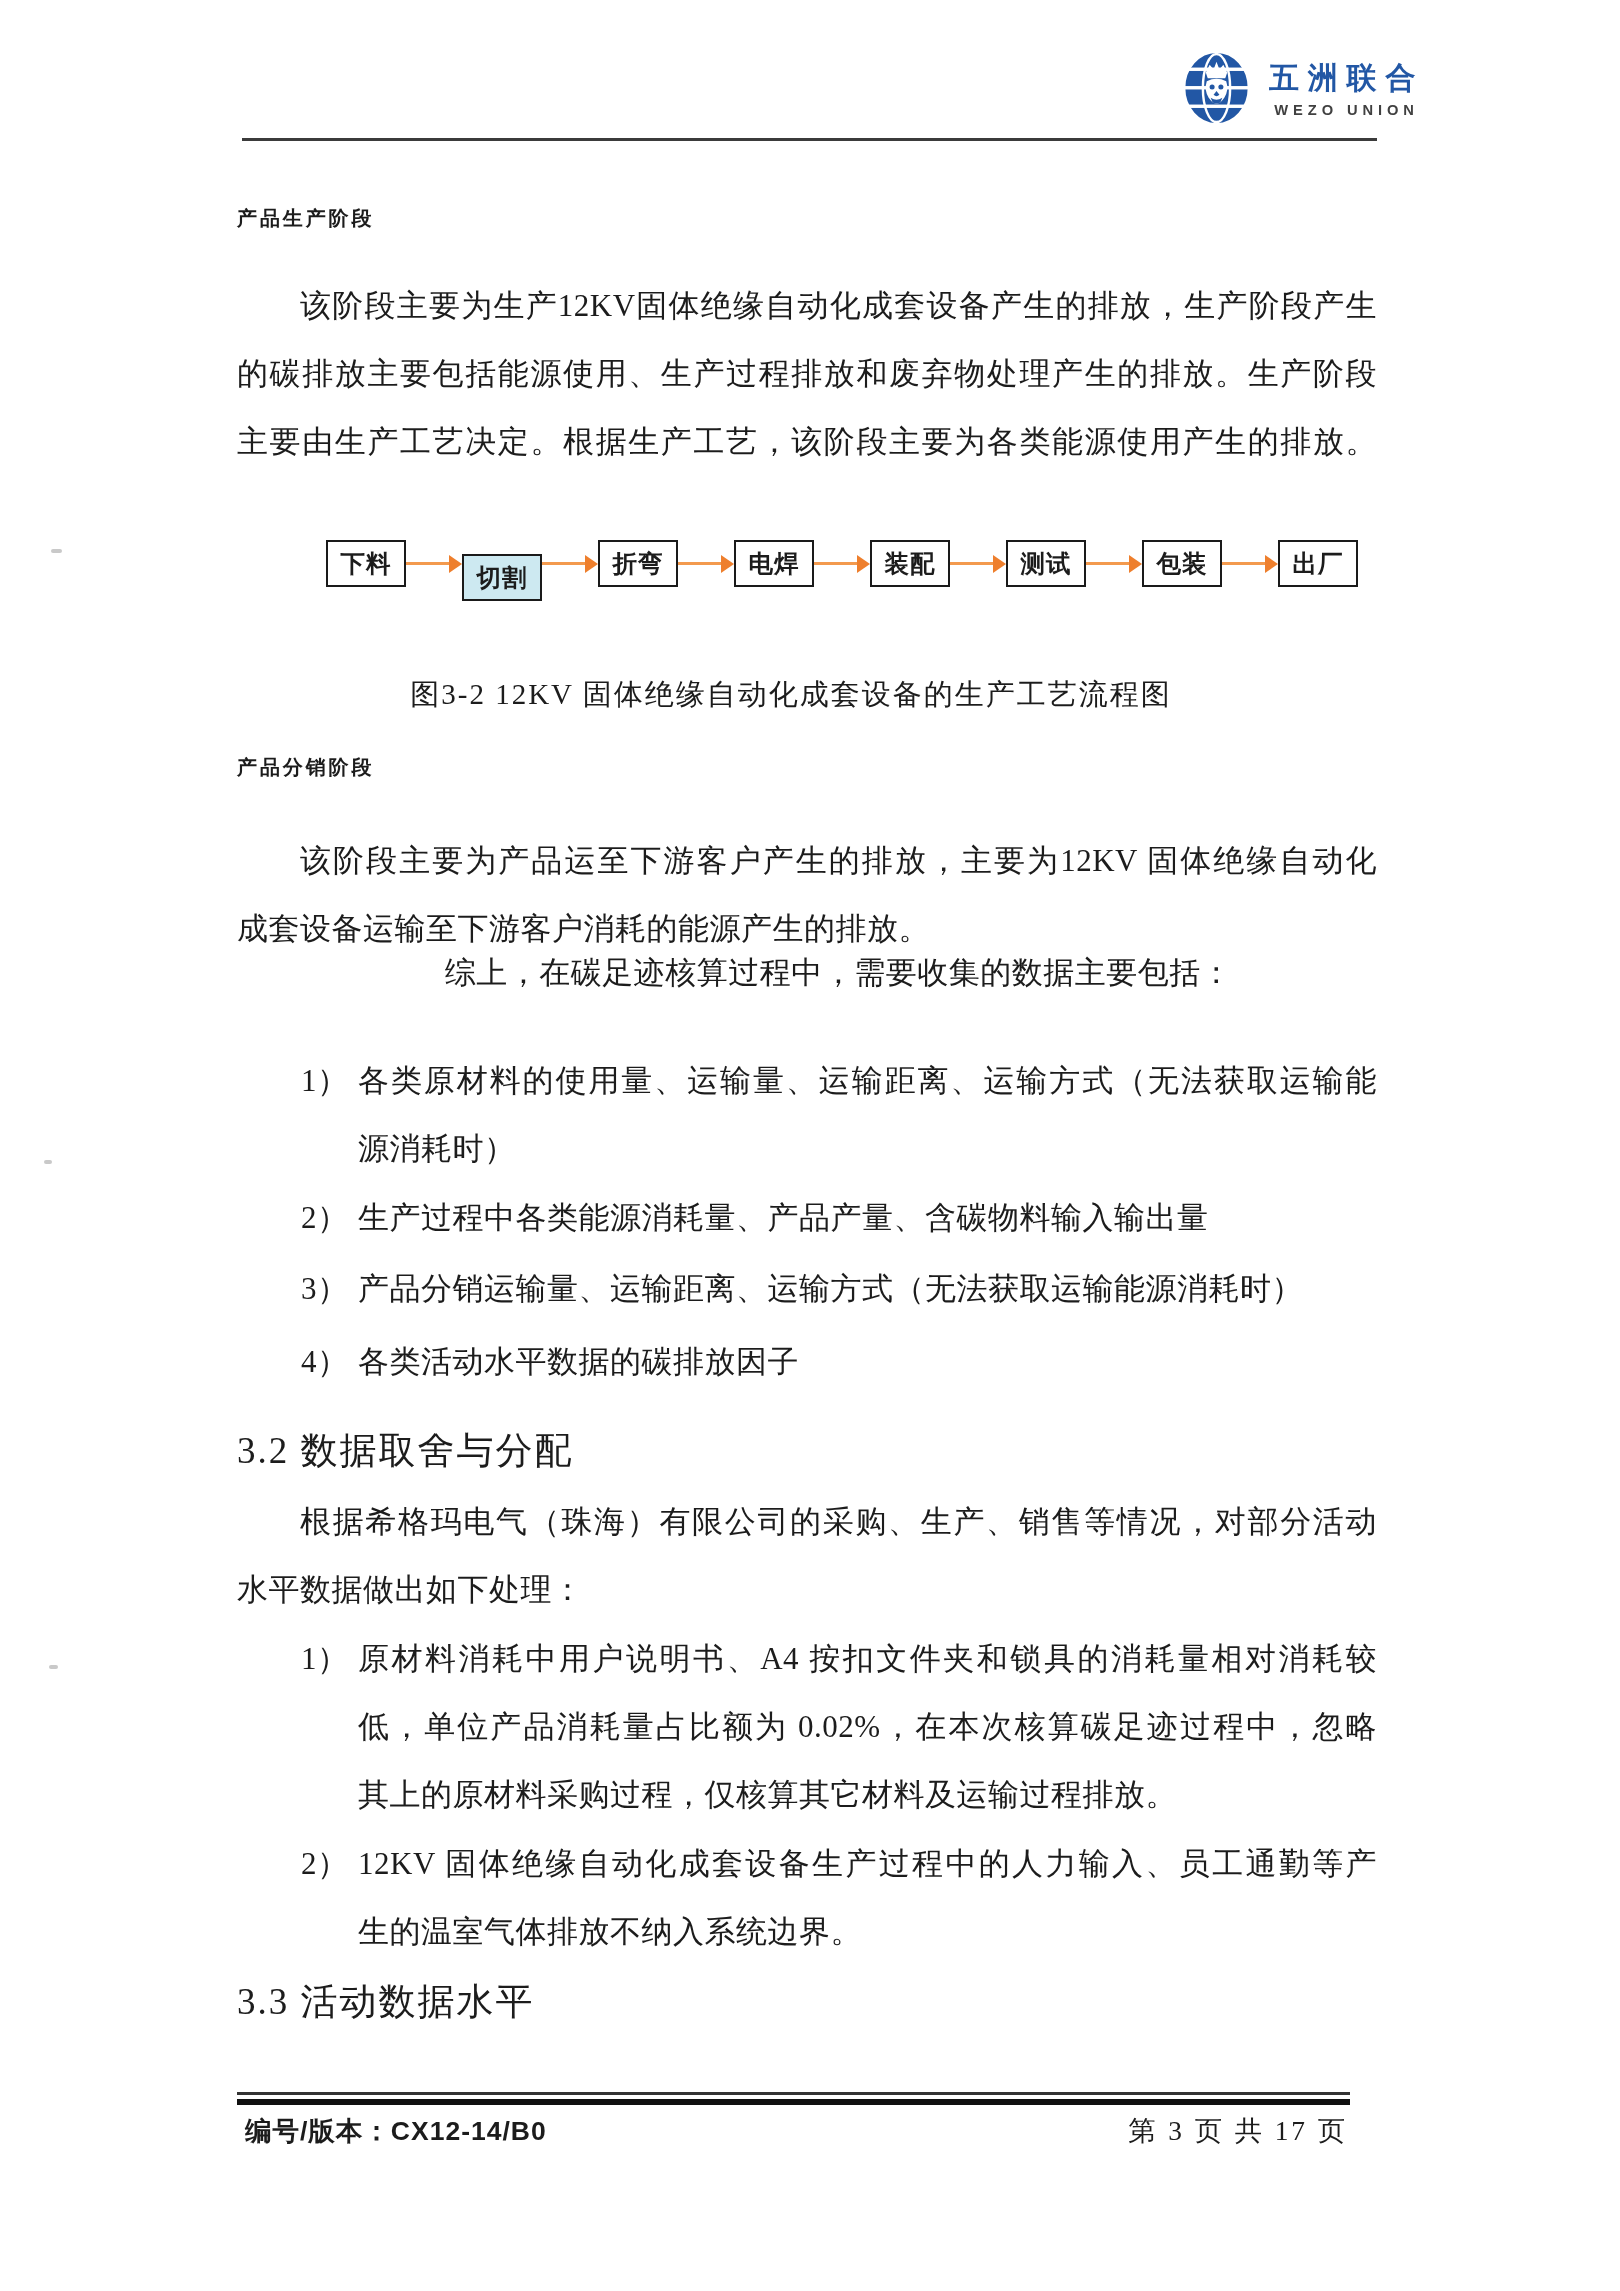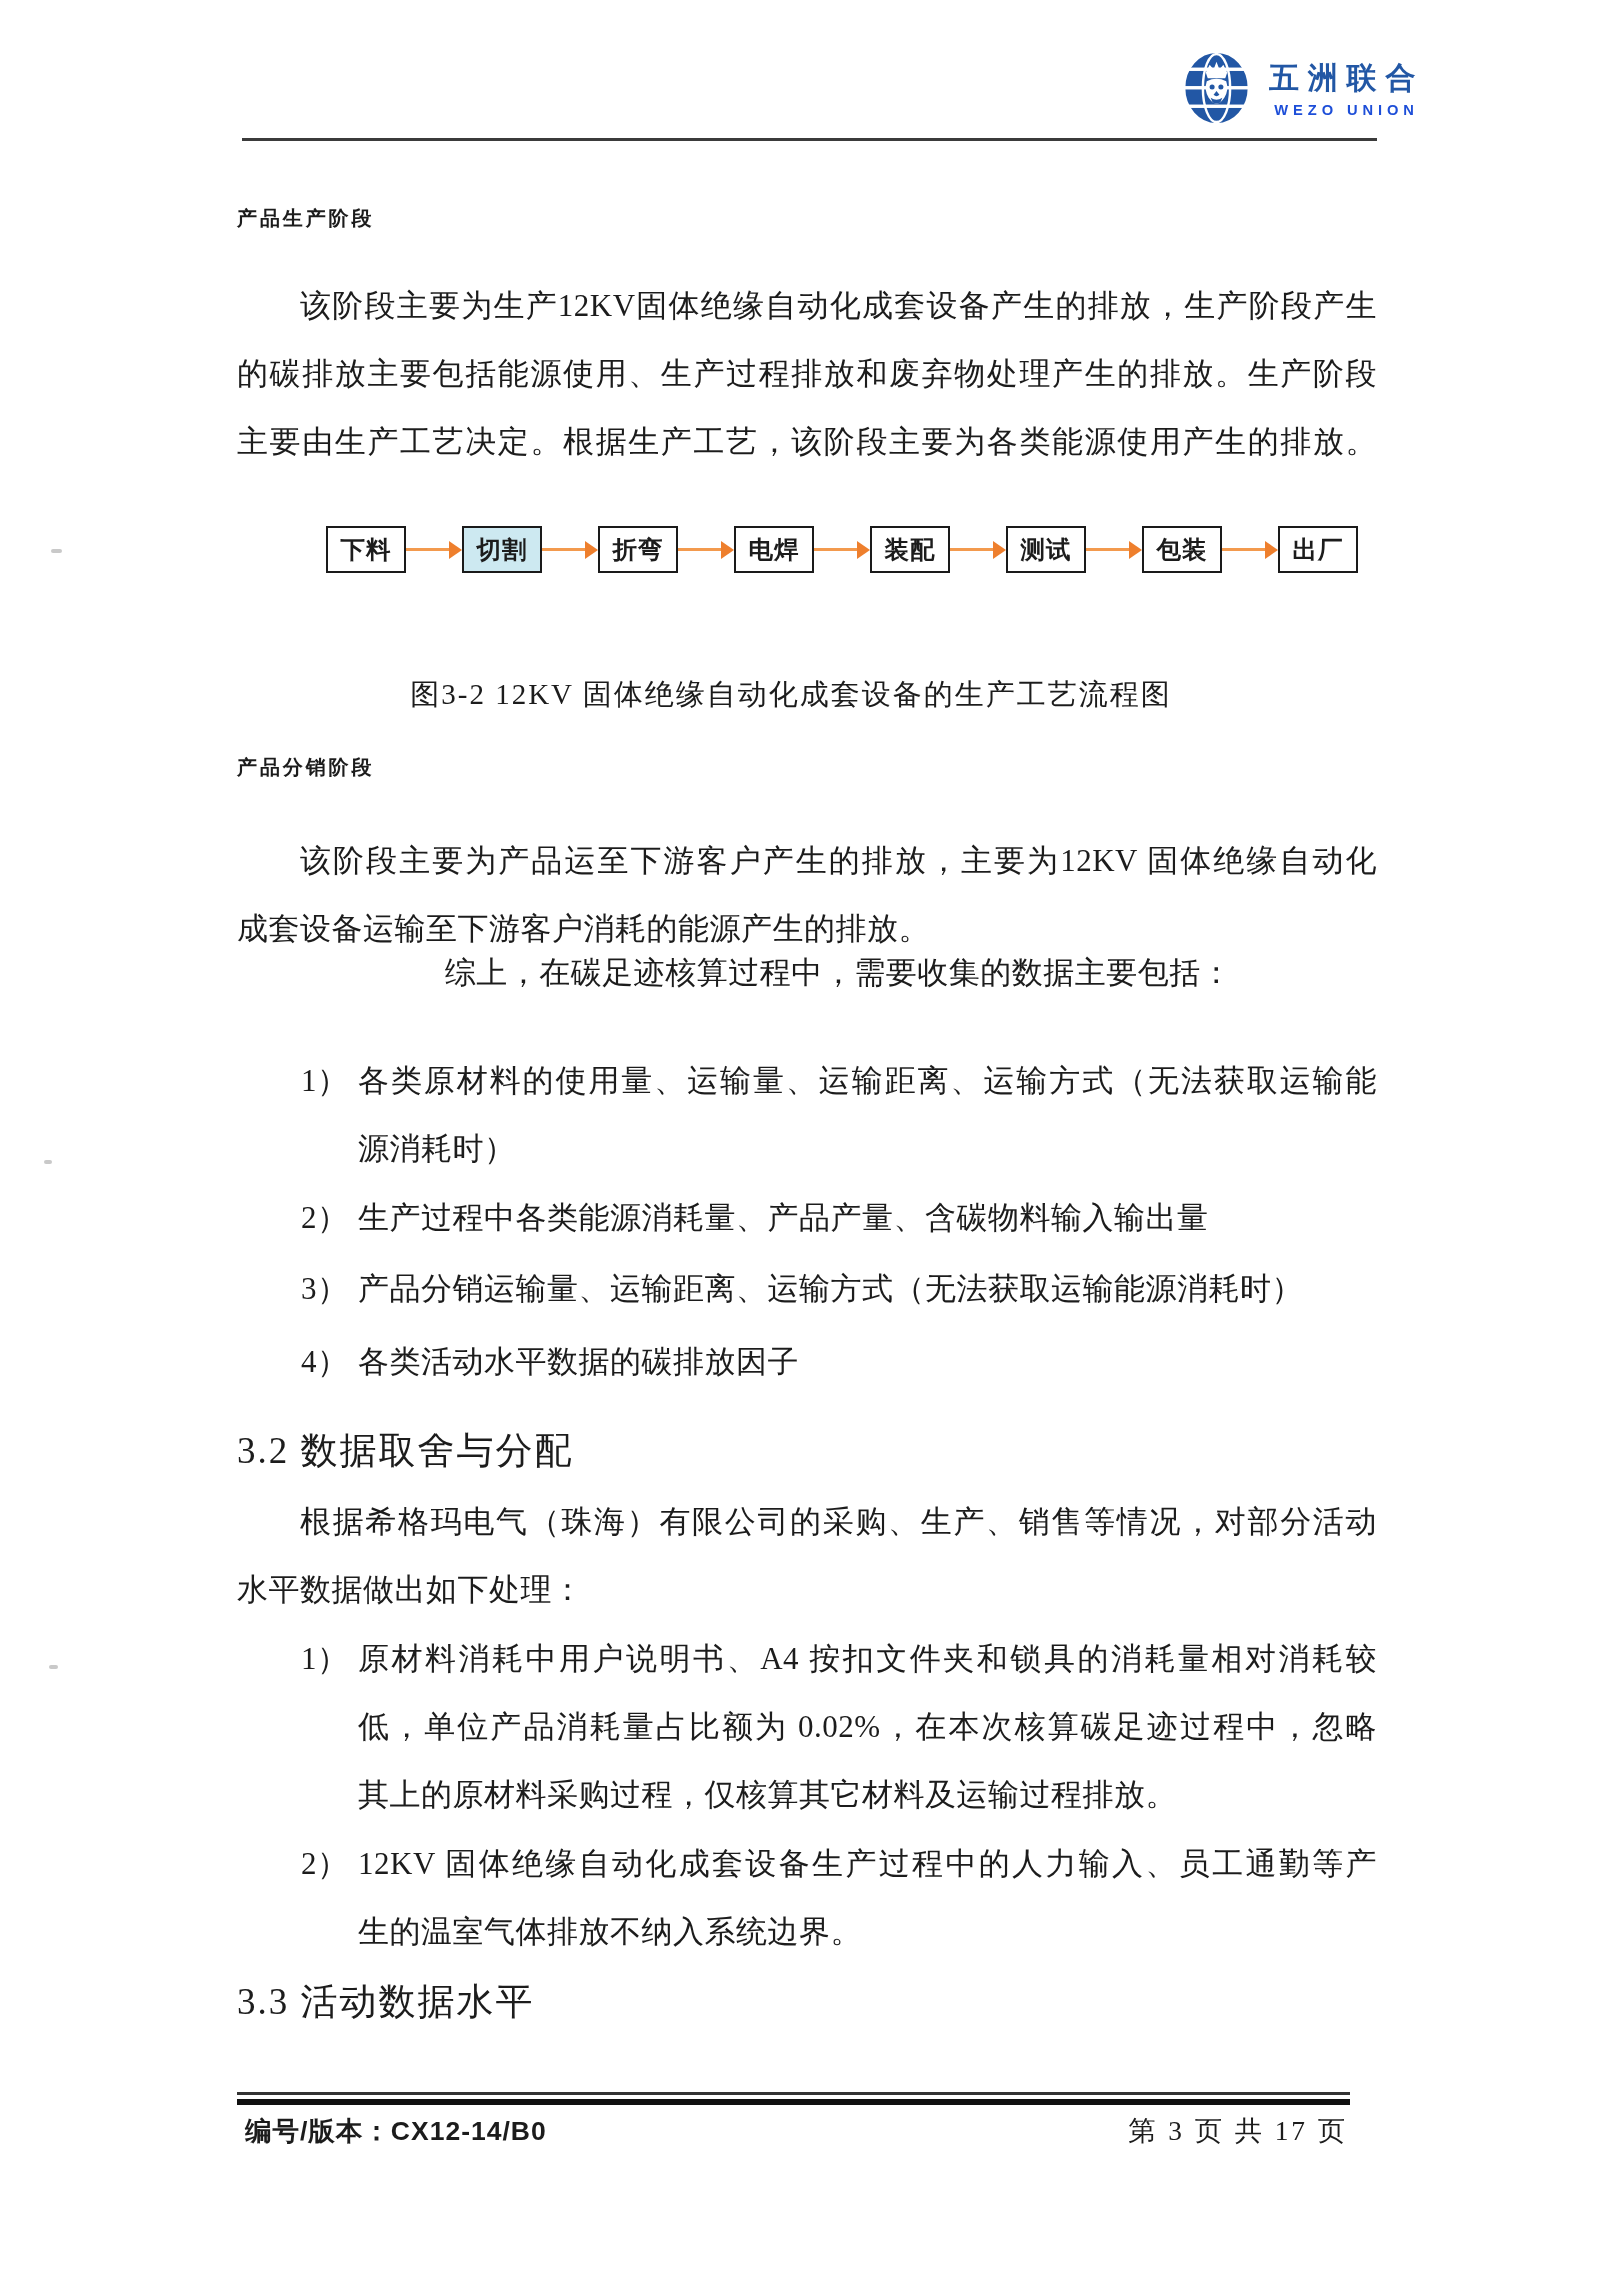--- a/index.html
+++ b/index.html
@@ -8,21 +8,21 @@
     background:#ffffff; overflow:hidden;
     font-family:"Liberation Serif","DejaVu Serif",serif; color:#1c1c1c;
   }
 
   
   .logo { position:absolute; top:51px; left:1184px; display:flex; align-items:center; }
   .logo-text { margin-left:20px; }
   .logo-title { font-family:"Liberation Sans",sans-serif; font-weight:bold; font-size:30px;
                 letter-spacing:8.8px; color:#2257a5; white-space:nowrap; }
   .logo-sub   { font-family:"Liberation Sans",sans-serif; font-weight:bold; font-size:14.7px;
-                letter-spacing:4.9px; color:#1d4ed8; text-align:center; margin-top:2.9px; }
+                letter-spacing:4.9px; color:#404040; text-align:center; margin-top:2.9px; }
   .hrule { position:absolute; left:242px; top:138px; width:1135px; height:2.9px; background:#3b3b3b; }
 
   
   .block { position:absolute; left:237px; width:1140px; }
   .ln   { height:68px; line-height:68px; font-size:31px; letter-spacing:0.5px; }
   .just { text-align:justify; text-align-last:justify;font-family:Liberation Serif, serif; }
   .ind  { text-indent:63px; }
 
   .h-bold { position:absolute; left:237px; height:68px; line-height:68px;
             font-size:20px; font-weight:bold; letter-spacing:2.9px; }
@@ -32,21 +32,21 @@
   
   .li { position:absolute; left:301px; width:1076px; display:flex; }
   .li .num { width:57px; flex:none; }
   .li .txt { flex:1; min-width:0; }
 
   
   .flow { position:absolute; left:326px; top:526px; display:flex; align-items:center; }
   .fbox { width:80px; height:47px; box-sizing:border-box; border:2.9px solid #1a1a1a; background:#ffffff;
           display:flex; align-items:center; justify-content:center;
           font-family:"Liberation Sans",sans-serif; font-weight:bold; font-size:24.5px; letter-spacing:1px; }
-  .fbox.hl { background:#cde9f1; }
+  .fbox.hl { background:#cde9f1;margin-top:28px; }
   .farrow { width:56px; display:flex; align-items:center; }
   .farrow .shaft { flex:1; height:2.9px; background:#f39a4e; }
   .farrow .head  { width:0; height:0; border-top:9.8px solid transparent;
                    border-bottom:9.8px solid transparent; border-left:13.7px solid #ee7f2d; }
 
   .caption { position:absolute; left:237px; top:660px; width:1108px; text-align:center;
              height:68px; line-height:68px; font-size:29px; letter-spacing:2px; }
 
   
   .frule { position:absolute; left:237px; top:2092px; width:1113px; height:3.9px;

